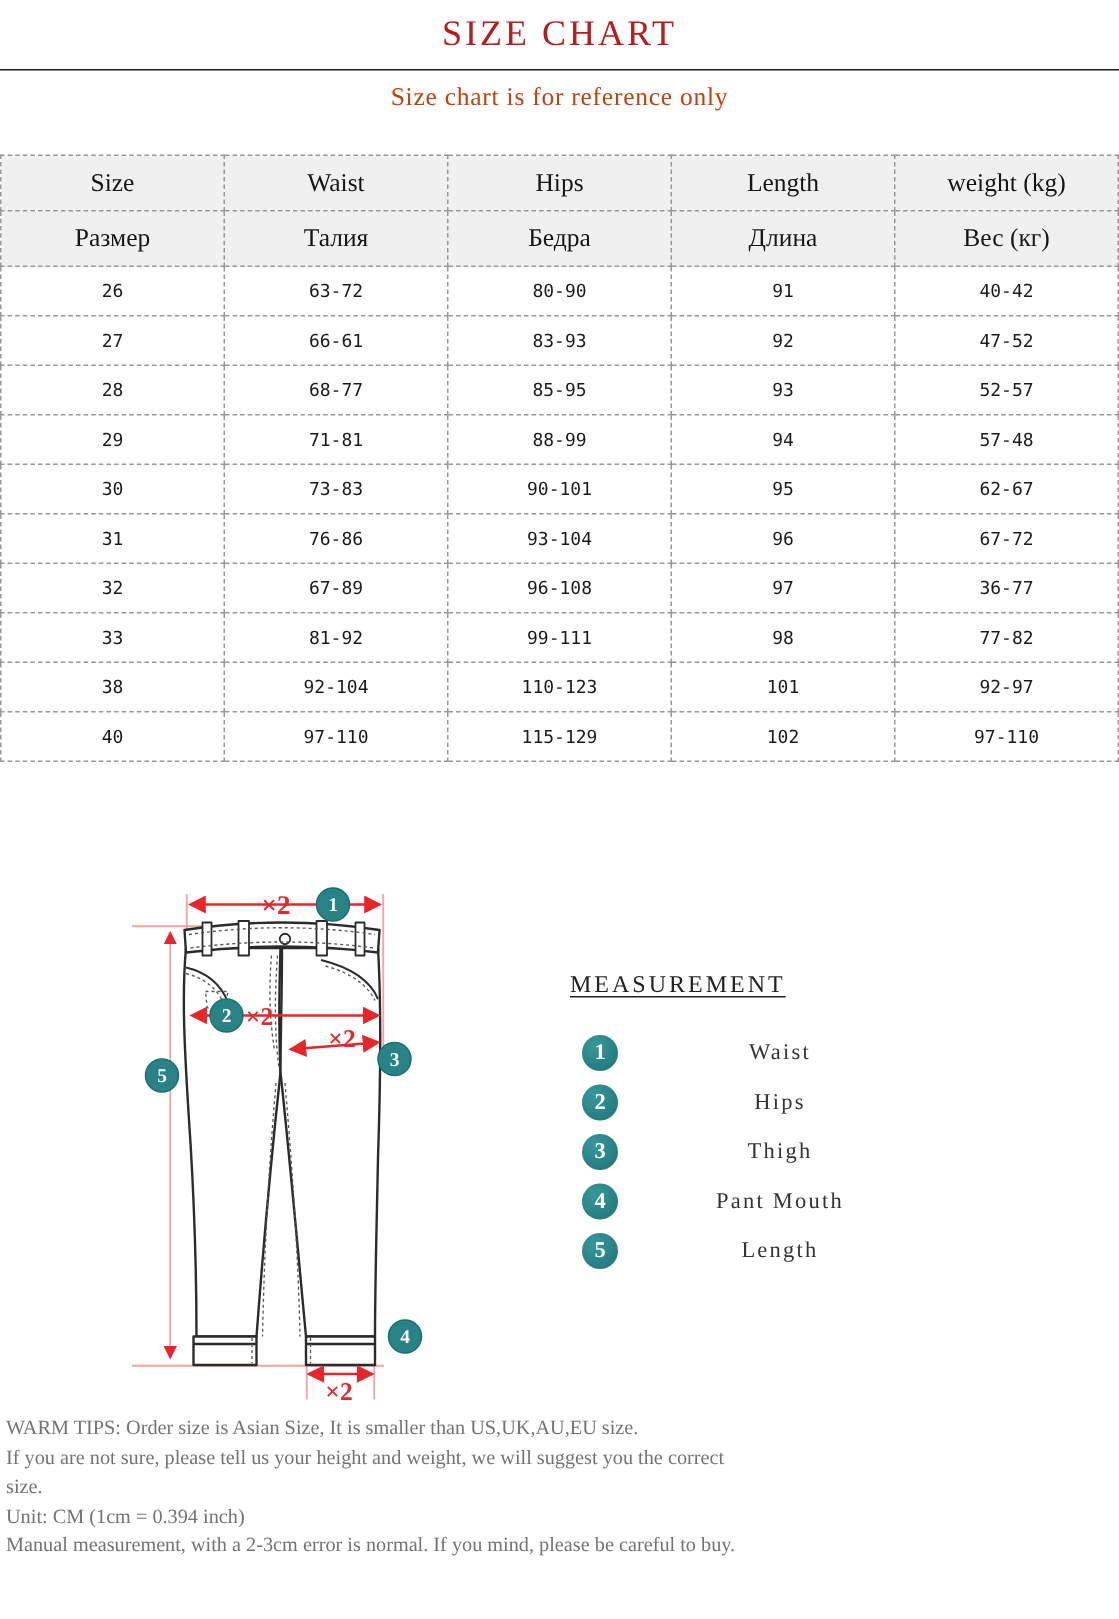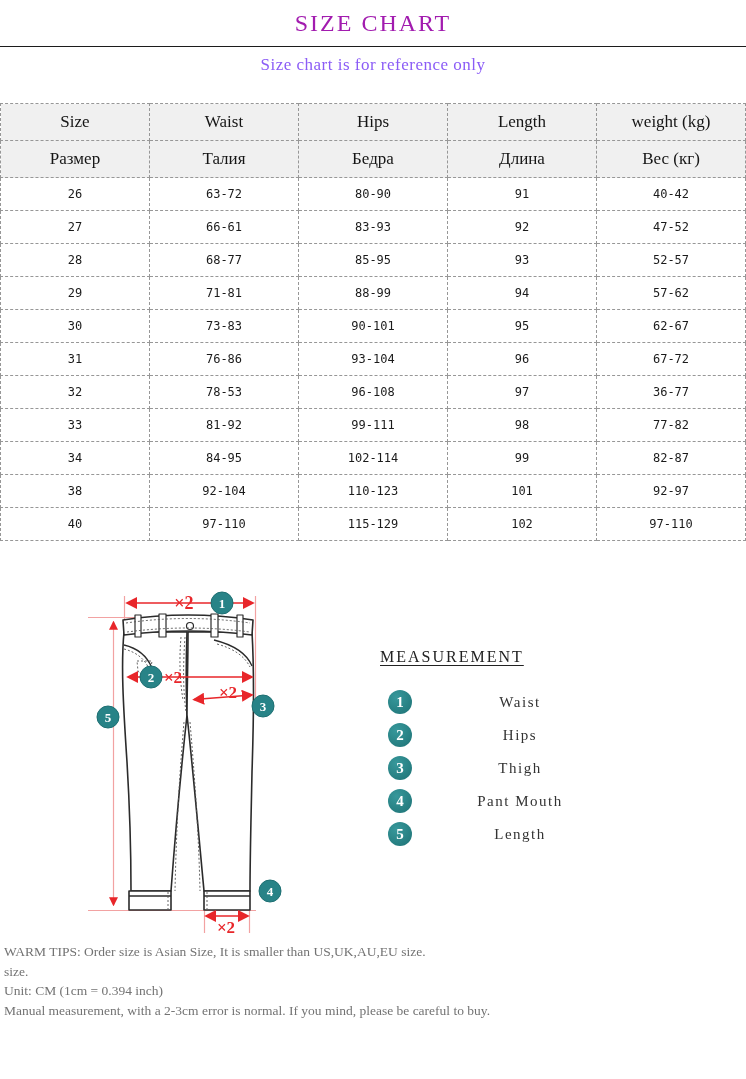--- a/index.html
+++ b/index.html
@@ -1,23 +1,23 @@
 <!DOCTYPE html>
 <html><head>
 <meta charset="utf-8">
 <style>
   html,body{margin:0;padding:0;background:#fff;}
   .page{position:relative;width:746px;height:1079px;background:#fff;overflow:hidden;
         font-family:"Liberation Serif","DejaVu Serif",serif;color:#1a1a1a;}
 
   
   .title{margin:0;padding-top:10px;text-align:center;font-size:24px;font-weight:normal;
-         letter-spacing:2px;color:#a21caf;}
+         letter-spacing:2px;color:#b91c1c;}
   .title-rule{border:none;border-top:1px solid #1c1c1c;margin:9px 0 0 0;}
-  .subtitle{text-align:center;font-size:17px;color:#8b5cf6;padding-top:8px;letter-spacing:.5px;}
+  .subtitle{text-align:center;font-size:17px;color:#c2410c;padding-top:8px;letter-spacing:.5px;}
 
   
   .size-table{position:absolute;left:0;top:103px;width:746px;border-collapse:collapse;
               table-layout:fixed;}
   .size-table th,.size-table td{border:1px dashed #979797;text-align:center;padding:0;}
   .size-table th{height:36px;background:#f0f0f0;font-size:17px;font-weight:normal;color:#151515;font-family:Liberation Serif, serif;}
   .size-table td{height:32px;background:#fff;
                  font-family:"DejaVu Sans Mono","Liberation Mono",monospace;font-size:12px;}
 
   
@@ -91,56 +91,49 @@
           <td>68-77</td>
           <td>85-95</td>
           <td>93</td>
           <td>52-57</td>
         </tr>
         <tr>
           <td>29</td>
           <td>71-81</td>
           <td>88-99</td>
           <td>94</td>
-          <td>57-62</td>
+          <td>57-48</td>
         </tr>
         <tr>
           <td>30</td>
           <td>73-83</td>
           <td>90-101</td>
           <td>95</td>
           <td>62-67</td>
         </tr>
         <tr>
           <td>31</td>
           <td>76-86</td>
           <td>93-104</td>
           <td>96</td>
           <td>67-72</td>
         </tr>
         <tr>
           <td>32</td>
-          <td>78-53</td>
+          <td>67-89</td>
           <td>96-108</td>
           <td>97</td>
           <td>36-77</td>
         </tr>
         <tr>
           <td>33</td>
           <td>81-92</td>
           <td>99-111</td>
           <td>98</td>
           <td>77-82</td>
-        </tr>
-        <tr>
-          <td>34</td>
-          <td>84-95</td>
-          <td>102-114</td>
-          <td>99</td>
-          <td>82-87</td>
         </tr>
         <tr>
           <td>38</td>
           <td>92-104</td>
           <td>110-123</td>
           <td>101</td>
           <td>92-97</td>
         </tr>
         <tr>
           <td>40</td>
@@ -261,18 +254,19 @@
         </div>
         <div class="legend-item">
           <span class="num">5</span>
           <span class="lbl">Length</span>
         </div>
       </div>
   </div>
 
   <div class="tips" id="warm-tips">
       <div>WARM TIPS: Order size is Asian Size, It is smaller than US,UK,AU,EU size.</div>
+      <div>If you are not sure, please tell us your height and weight, we will suggest you the correct</div>
       <div>size.</div>
       <div>Unit: CM (1cm = 0.394 inch)</div>
       <div>Manual measurement, with a 2-3cm error is normal. If you mind, please be careful to buy.</div>
     </div>
 
 </div>
 
 </body></html>

